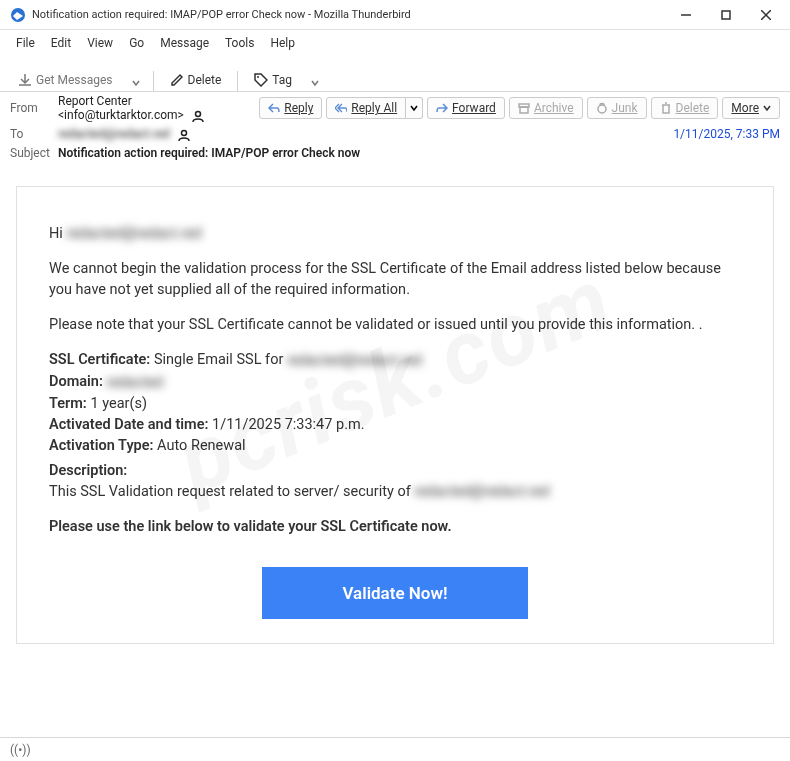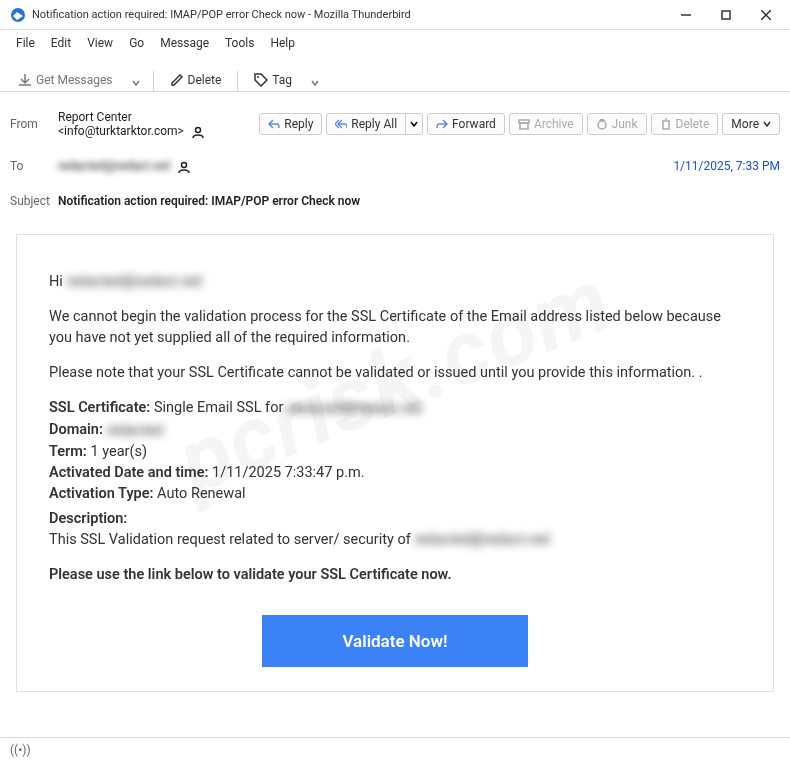--- a/index.html
+++ b/index.html
@@ -14,29 +14,29 @@
     
     .menubar { height: 26px; display: flex; align-items: center; padding: 0 8px; font-size: 12px; color: #333; }
     .menubar .menu-item { padding: 3px 8px; border-radius: 3px; cursor: pointer; }
     
     .toolbar { height: 36px; display: flex; align-items: flex-end; padding: 0 10px; gap: 6px; border-bottom: 1px solid #d8d8d8; }
     .tb-btn { display: flex; align-items: center; gap: 4px; padding: 4px 8px; font-size: 12px; color: #777; border-radius: 3px; cursor: pointer; }
     .tb-btn .icon { width: 14px; height: 14px; display: inline-flex; align-items: center; justify-content: center; }
     .tb-chev { width: 18px; padding: 4px 2px; display: flex; align-items: center; justify-content: center; color: #777; }
     .tb-sep { width: 1px; height: 20px; background: #d0d0d0; margin: 0 2px; }
     .tb-btn.dark { color: #333; }
-    .header-row { display: flex; align-items: center; padding: 2px 10px; font-size: 12px; margin-top: 16px; }
+    .header-row { display: flex; align-items: center; padding: 2px 10px; font-size: 12px; }
     .header-label { width: 48px; color: #666; }
     .header-value { flex: 1; color: #222; }
     .header-value.bold { font-weight: 600; }
     .header-value .blurred { filter: blur(3px); display: inline-block; }
     .header-date { color: #1d4ed8; font-size: 12px; }
     .header-from-row { display: flex; align-items: center; }
     
-    .action-btn { display: flex; align-items: center; gap: 4px; border: 1px solid #ccc; border-radius: 3px; padding: 3px 8px; font-size: 12px; color: #333; background: #fcfcfc; cursor: pointer; white-space: nowrap; }
+    .action-btn { display: flex; align-items: center; gap: 4px; border: 1px solid #ccc; border-radius: 3px; padding: 3px 8px; font-size: 12px; color: #333; background: #fcfcfc; cursor: pointer; white-space: nowrap; text-decoration: underline; }
     .action-btn.disabled { color: #aaa; }
     .action-btn .icon { width: 12px; height: 12px; display: inline-flex; }
     .action-group { display: flex; }
     .action-group .action-btn:first-child { border-top-right-radius: 0; border-bottom-right-radius: 0; }
     .action-group .chev-btn { border: 1px solid #ccc; border-left: none; border-radius: 0 3px 3px 0; padding: 3px 4px; display: flex; align-items: center; background: #fcfcfc; }
     
     .actions-right { margin-left: auto; display: flex; gap: 4px; align-items: center; }
     
     .body-area { padding: 20px 16px 10px 16px; }
     .email-body { border: 1px solid #e0e0e0; padding: 36px 32px 24px 32px; font-size: 14.5px; color: #333; line-height: 1.45; }

